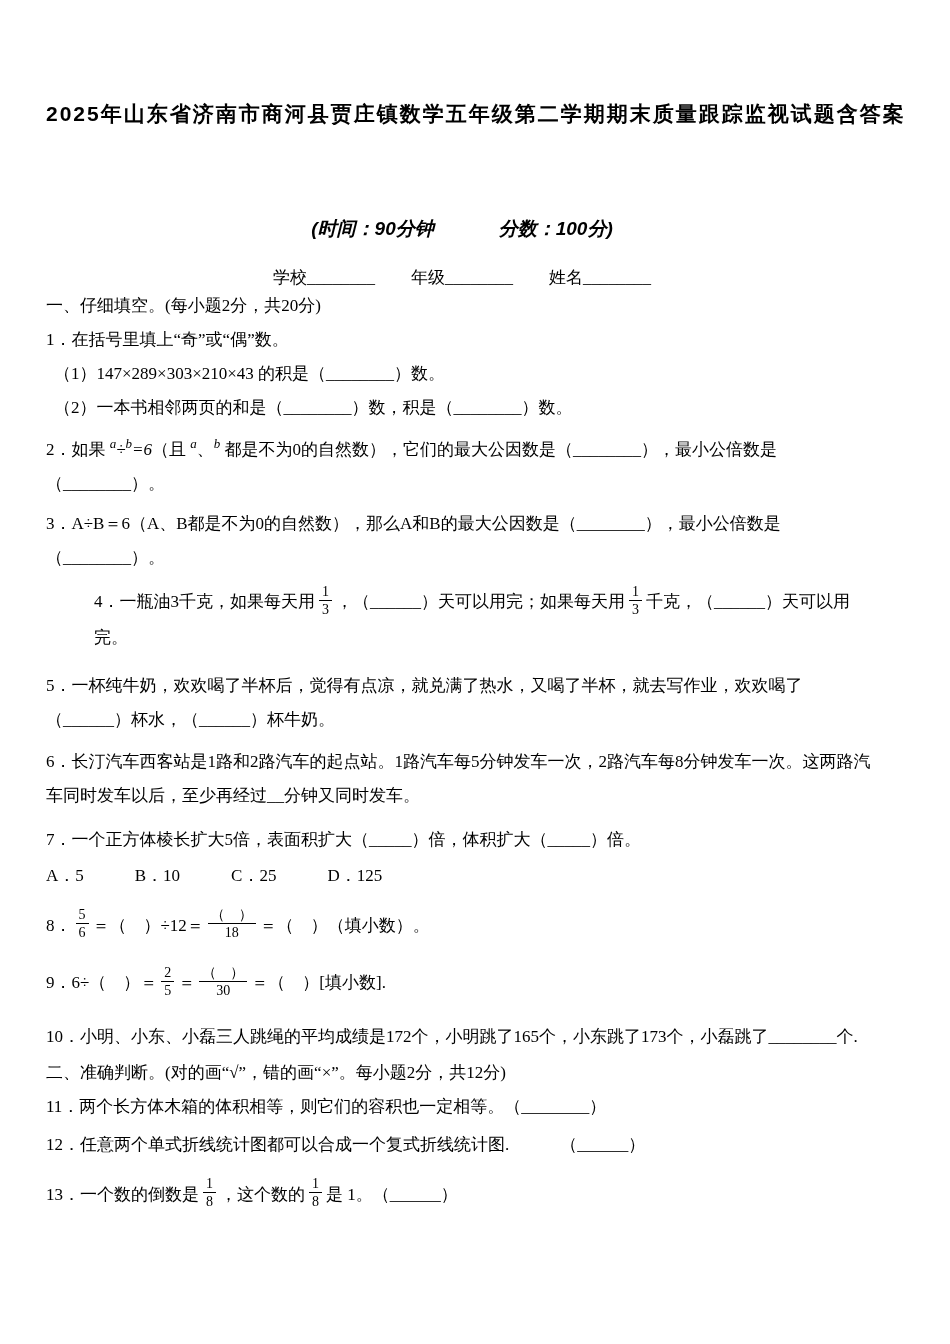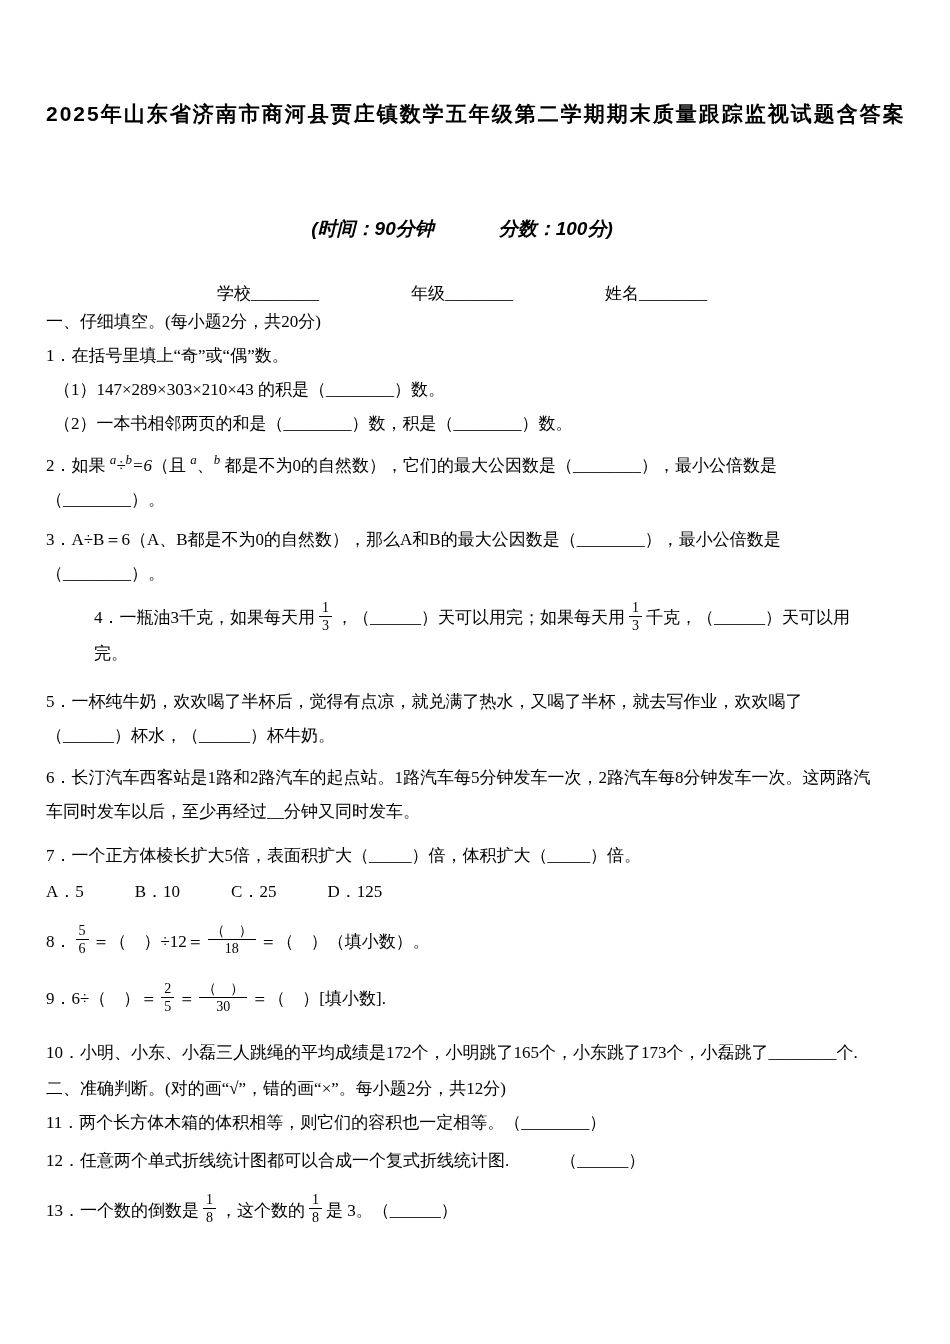--- a/index.html
+++ b/index.html
@@ -15,21 +15,21 @@
     margin-top:100px; text-align:center;
     font-family:"Liberation Sans","DejaVu Sans",sans-serif;
     font-weight:bold; font-size:21px; letter-spacing:2px; white-space:nowrap;
   }
   .time-score {
     margin-top:88px; display:flex; justify-content:center; gap:65px;
     font-family:"Liberation Sans","DejaVu Sans",sans-serif;
     font-weight:bold; font-size:19px;font-style:italic;
   }
   .fields {
-    margin-top:40px; display:flex; justify-content:center; gap:92px;
+    margin-top:24px; display:flex; justify-content:center; gap:36px;
     font-size:17px;
   }
 
   .line { font-size:17px; line-height:34px; }
   .section-heading { }
   .sub { padding-left:8px; }
   .q2 { margin-top:8px; }
   .q3 { margin-top:6px; }
   .q4 { margin-top:10px;margin-left:48px; }
   .q5 { margin-top:14px; }
@@ -91,16 +91,16 @@
     <div class="line q7"><span class="run">7．一个正方体棱长扩大5倍，表面积扩大（_____）倍，体积扩大（_____）倍。</span></div>
     <div class="line options"><span class="run">A．5　　　B．10　　　C．25　　　D．125</span></div>
     <div class="line q8"><span class="run">8．</span><span class="frac"><span class="fnum">5</span><span class="fden">6</span></span><span class="run">＝（　）÷12＝</span><span class="frac"><span class="fnum">（　）</span><span class="fden">18</span></span><span class="run">＝（　）（填小数）。</span></div>
     <div class="line q9"><span class="run">9．6÷（　）＝</span><span class="frac"><span class="fnum">2</span><span class="fden">5</span></span><span class="run">＝</span><span class="frac"><span class="fnum">（　）</span><span class="fden">30</span></span><span class="run">＝（　）[填小数].</span></div>
     <div class="line q10"><span class="run">10．小明、小东、小磊三人跳绳的平均成绩是172个，小明跳了165个，小东跳了173个，小磊跳了________个.</span></div>
 
     <div class="line section-heading2">二、准确判断。(对的画“√”，错的画“×”。每小题2分，共12分)</div>
 
     <div class="line"><span class="run">11．两个长方体木箱的体积相等，则它们的容积也一定相等。（________）</span></div>
     <div class="line q12"><span class="run">12．任意两个单式折线统计图都可以合成一个复式折线统计图.　　　（______）</span></div>
-    <div class="line q13"><span class="run">13．一个数的倒数是</span><span class="frac"><span class="fnum">1</span><span class="fden">8</span></span><span class="run">，这个数的</span><span class="frac"><span class="fnum">1</span><span class="fden">8</span></span><span class="run">是 3。（______）</span></div>
+    <div class="line q13"><span class="run">13．一个数的倒数是</span><span class="frac"><span class="fnum">1</span><span class="fden">8</span></span><span class="run">，这个数的</span><span class="frac"><span class="fnum">1</span><span class="fden">8</span></span><span class="run">是 1。（______）</span></div>
 
   </div>
 </div>
 
 </body></html>

